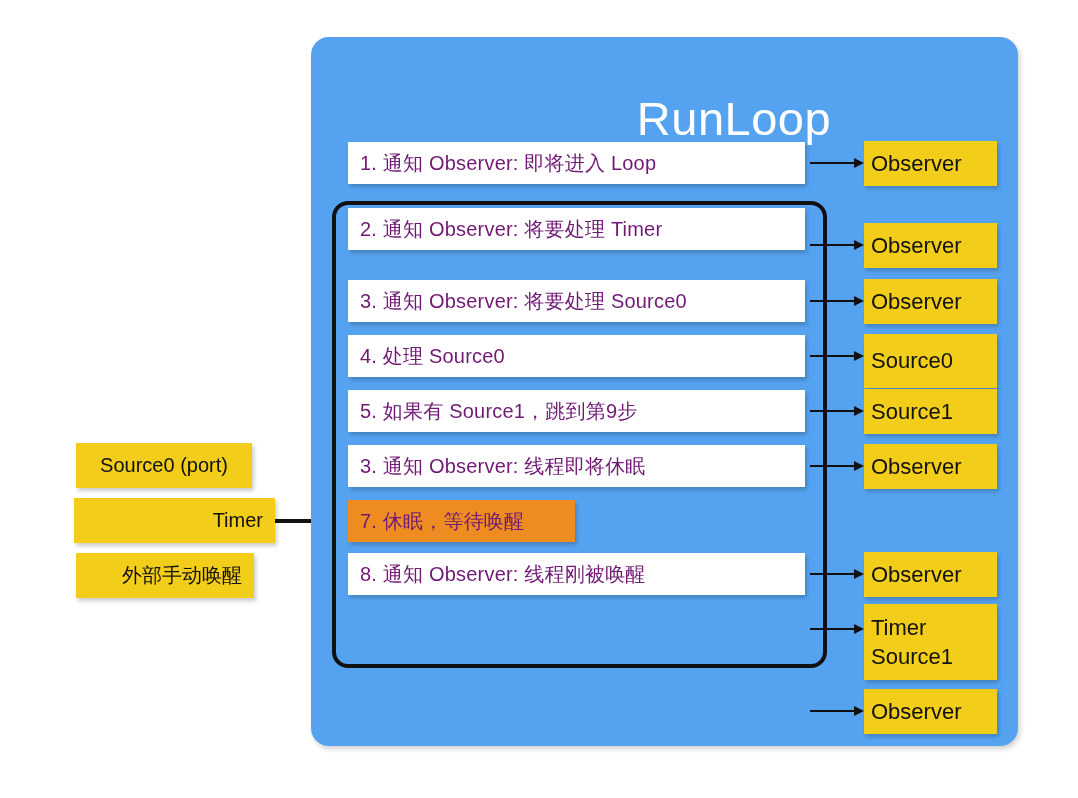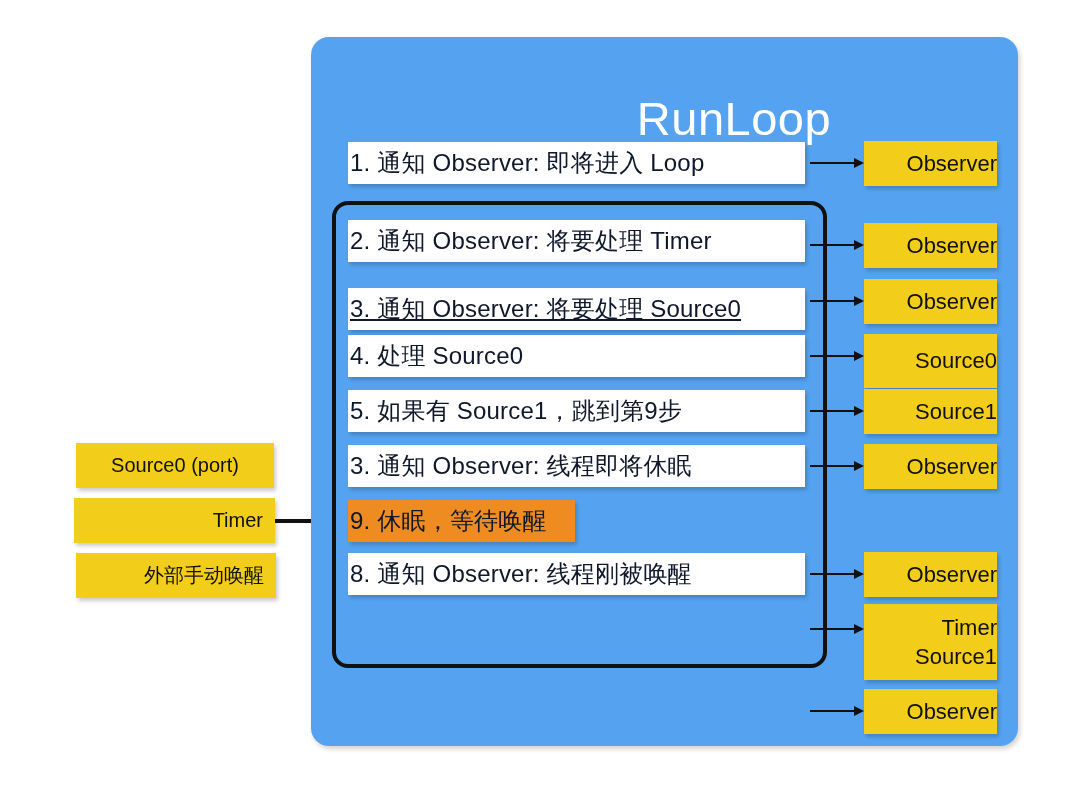--- a/index.html
+++ b/index.html
@@ -63,23 +63,23 @@
   
   .step-box {
     position: absolute;
     left: 348px;
     width: 457px;
     height: 42px;
     background: #ffffff;
     box-sizing: border-box;
     display: flex;
     align-items: center;
-    padding-left: 2px;
-    color: #0f172a;
-    font-size: 24px;
+    padding-left: 12px;
+    color: #701a75;
+    font-size: 20px;
     letter-spacing: 0.2px;
     box-shadow: 2px 3px 4px rgba(0,0,0,0.20);
   }
   .step-box.sleep {
     background: #EF8C21;
     width: 227px;
   }
 
   
   .tag-box {
@@ -90,21 +90,21 @@
     box-sizing: border-box;
     display: flex;
     flex-direction: column;
     justify-content: center;
     padding-left: 7px;
     color: #111111;
     font-size: 22px;
     line-height: 1.32;
     box-shadow: 2px 3px 4px rgba(0,0,0,0.20);
   }
-  .tag-box .tag-line { display: block; text-align: right; }
+  .tag-box .tag-line { display: block; }
 
   
   .src-box {
     position: absolute;
     background: #F2CE1B;
     box-sizing: border-box;
     display: flex;
     align-items: center;
     color: #111111;
     font-size: 20px;
@@ -118,63 +118,63 @@
     position: absolute;
     overflow: visible;
     pointer-events: none;
   }
 </style>
 </head>
 <body>
 
 <div id="stage">
 
-  <div class="src-box center" style="left:76px; top:443px; width:198px; height:45px;text-align:center;">
+  <div class="src-box center" style="left:76px; top:443px; width:176px; height:45px;text-align:center;">
     <span>Source0 (port)</span>
   </div>
 
   <div class="src-box right" style="left:74px; top:498px; width:201px; height:45px;">
     <span>Timer</span>
   </div>
 
-  <div class="src-box right" style="left:76px; top:553px; width:200px; height:45px;">
+  <div class="src-box right" style="left:76px; top:553px; width:178px; height:45px;">
     <span>外部手动唤醒</span>
   </div>
 
   <svg class="arrow-svg" style="left:275px; top:506px;" width="78" height="30" viewBox="0 0 78 30">
     <line x1="0" y1="15" x2="64" y2="15" stroke="#111111" stroke-width="4"></line>
     <polygon points="64,7 78,15 64,23" fill="#111111"></polygon>
   </svg>
 
   <div class="runloop-panel">
     <div class="runloop-title">RunLoop</div>
   </div>
 
   <div class="loop-outline"></div>
 
   <div class="step-box" style="top:142px;">
     <span>1. 通知 Observer: 即将进入 Loop</span>
   </div>
-  <div class="step-box" style="top:220px;">
+  <div class="step-box" style="top:208px;">
     <span>2. 通知 Observer: 将要处理 Timer</span>
   </div>
-  <div class="step-box" style="top:288px;text-decoration:underline;">
+  <div class="step-box" style="top:280px;">
     <span>3. 通知 Observer: 将要处理 Source0</span>
   </div>
   <div class="step-box" style="top:335px;">
     <span>4. 处理 Source0</span>
   </div>
   <div class="step-box" style="top:390px;">
     <span>5. 如果有 Source1，跳到第9步</span>
   </div>
   <div class="step-box" style="top:445px;">
     <span>3. 通知 Observer: 线程即将休眠</span>
   </div>
   <div class="step-box sleep" style="top:500px;">
-    <span>9. 休眠，等待唤醒</span>
+    <span>7. 休眠，等待唤醒</span>
   </div>
   <div class="step-box" style="top:553px;">
     <span>8. 通知 Observer: 线程刚被唤醒</span>
   </div>
 
   <svg class="arrow-svg" style="left:810px; top:156px;" width="54" height="14" viewBox="0 0 54 14">
     <line x1="0" y1="7" x2="44" y2="7" stroke="#111111" stroke-width="2.2"></line>
     <polygon points="44,2 54,7 44,12" fill="#111111"></polygon>
   </svg>
   <svg class="arrow-svg" style="left:810px; top:238px;" width="54" height="14" viewBox="0 0 54 14">

